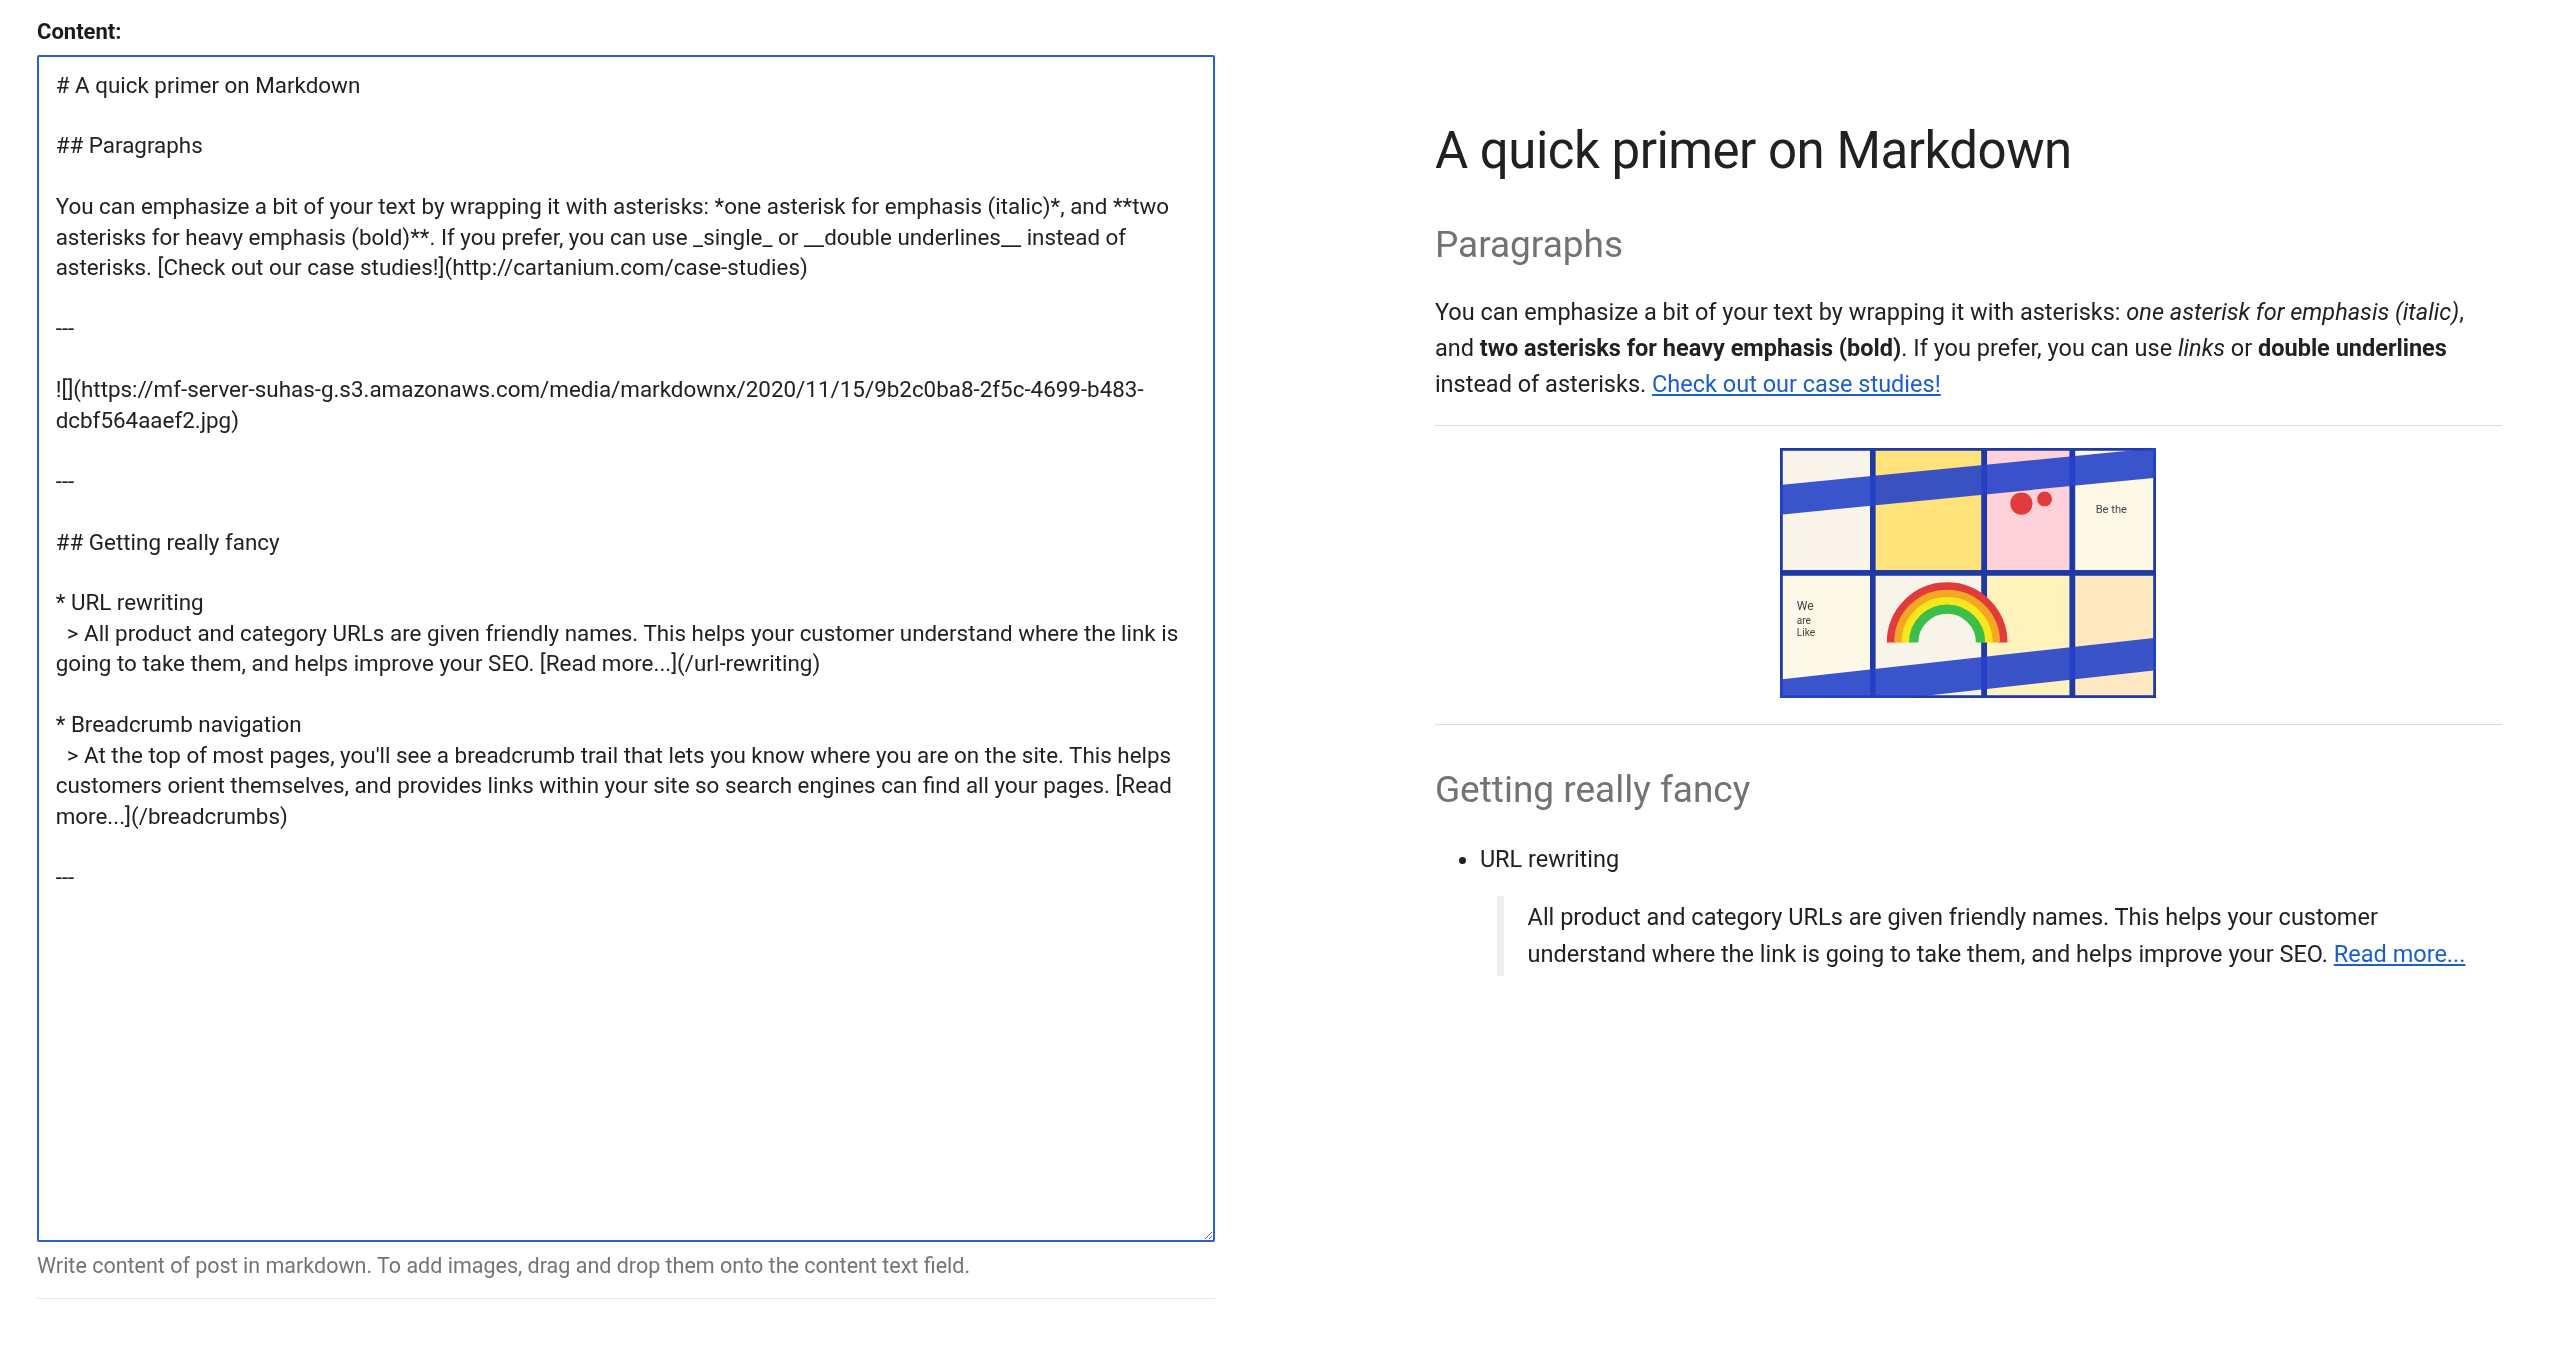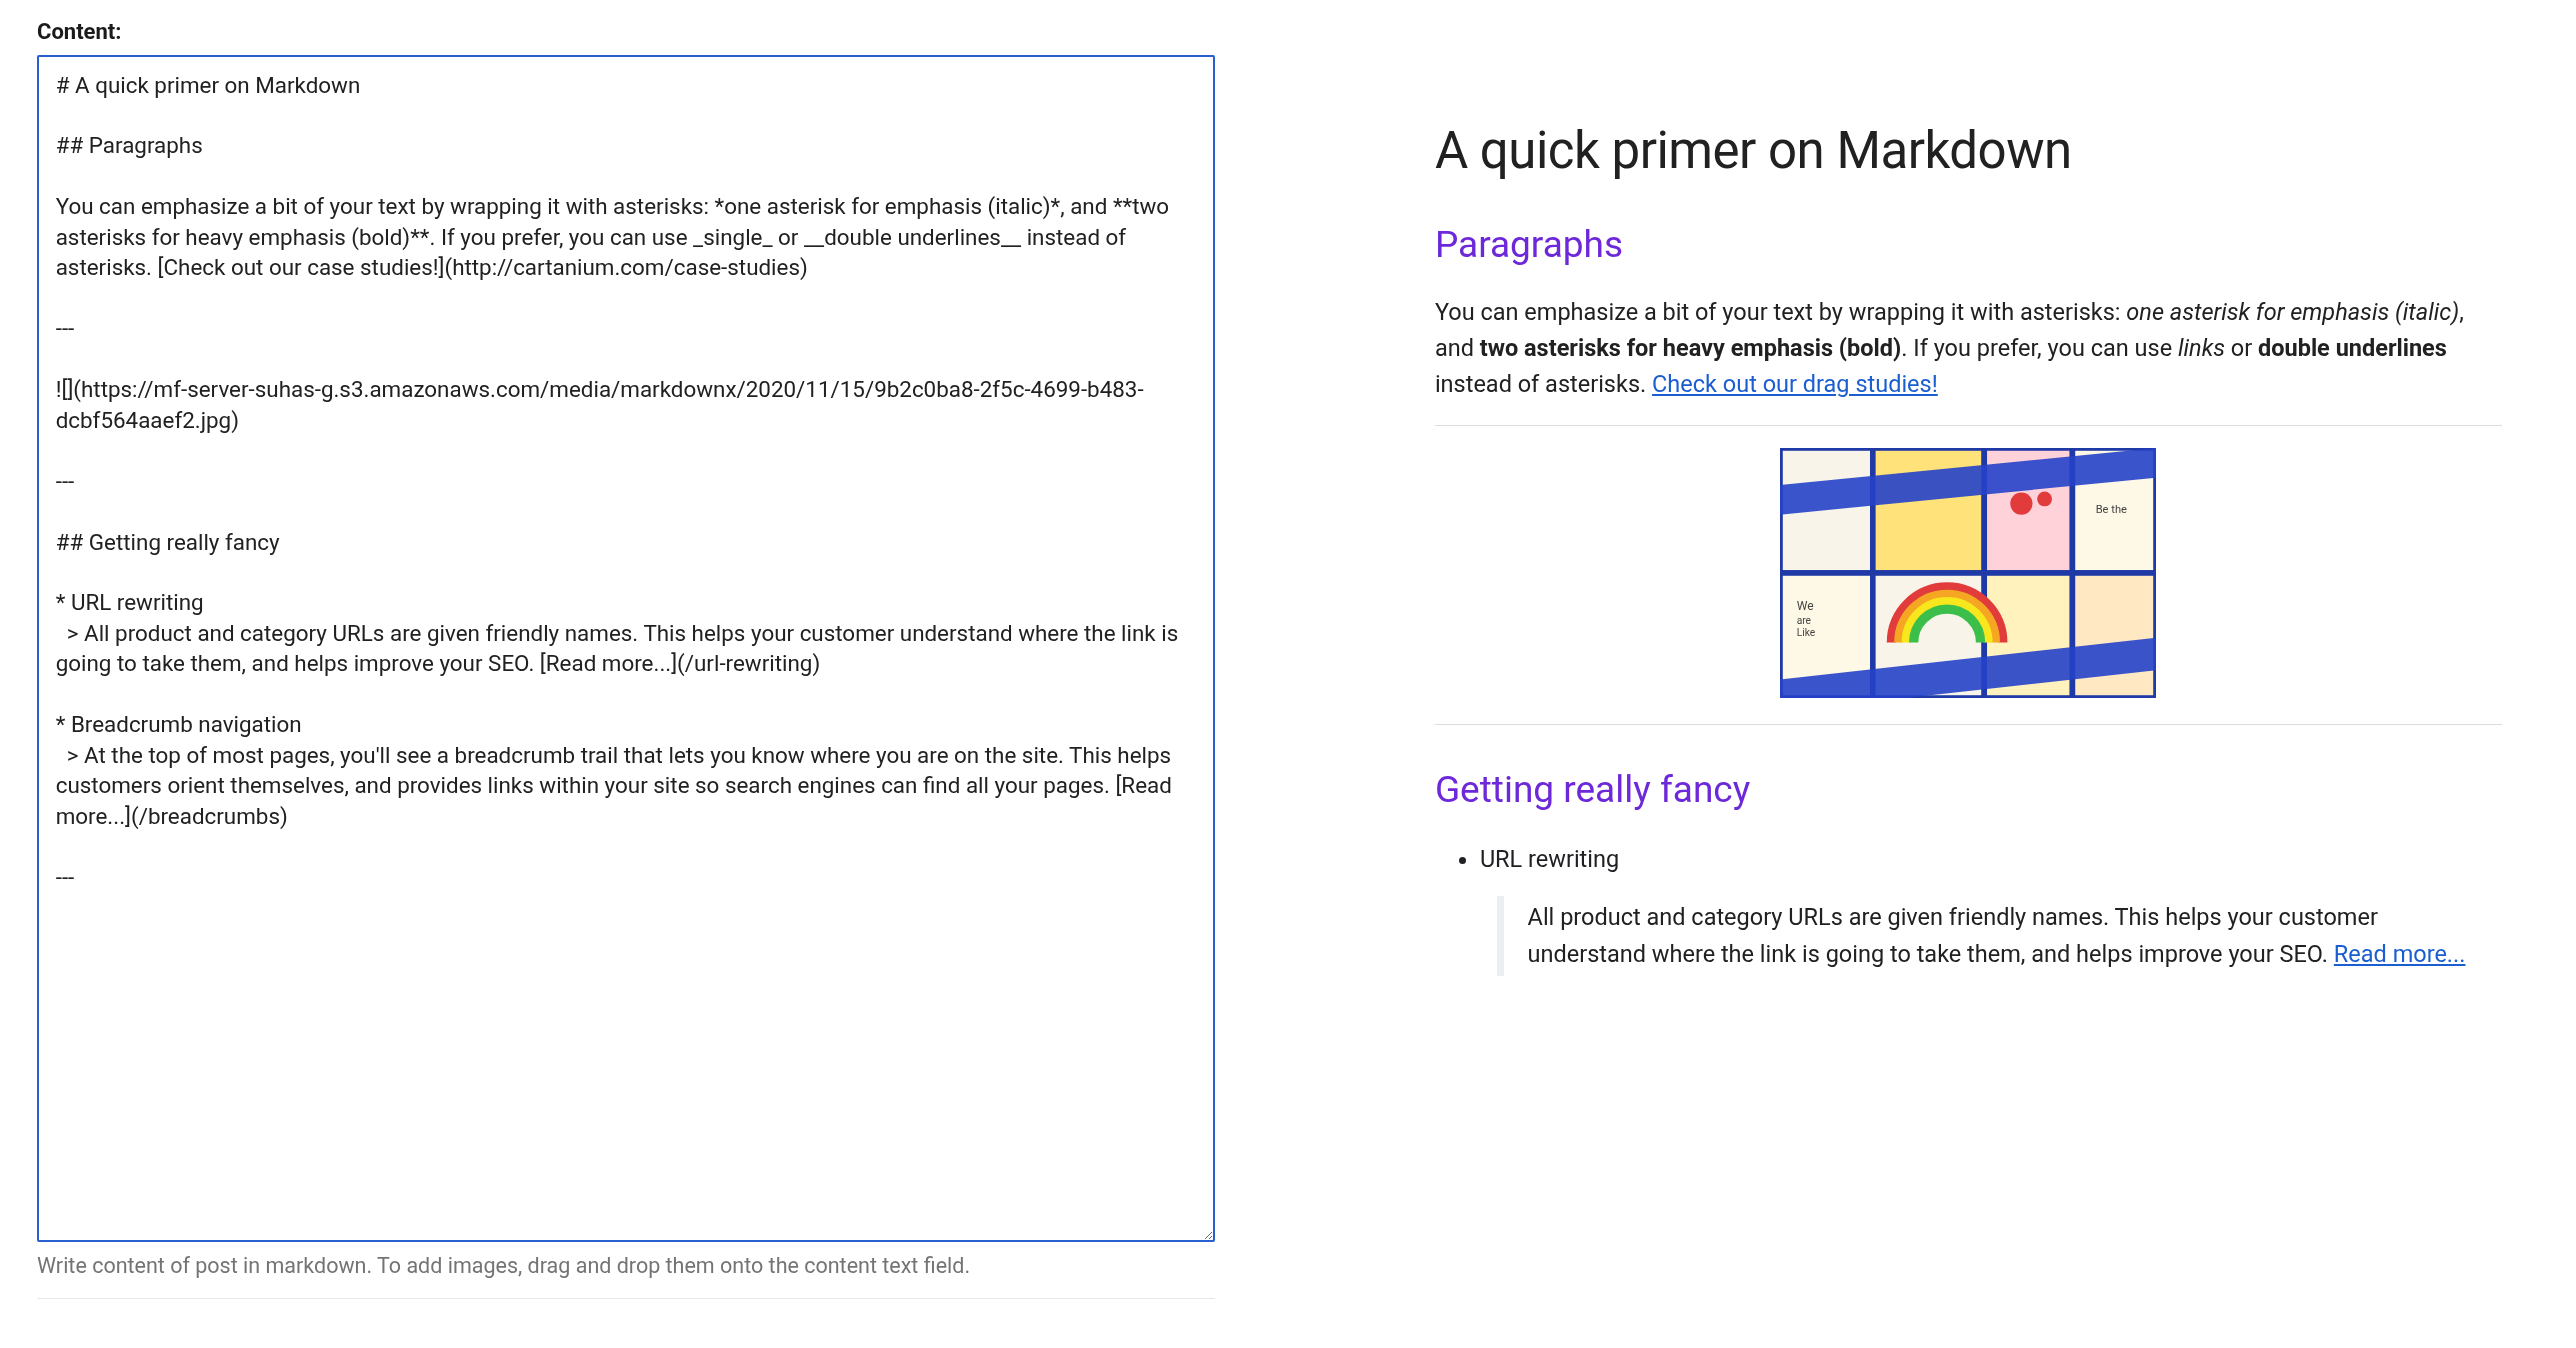--- a/index.html
+++ b/index.html
@@ -64,21 +64,21 @@
     font-size: 51px;
     font-weight: 400;
     margin: 0 0 37px 0;
     color: #212121;
     letter-spacing: -0.5px;
   }
   .preview h2 {
     font-size: 37px;
     font-weight: 400;
     margin: 43px 0 28px 0;
-    color: #6d28d9;
+    color: #737373;
   }
   .preview p {
     font-size: 23.5px;
     line-height: 1.55;
     margin: 0 0 22px 0;
     color: #212121;
   }
   .preview em { font-style: italic; }
   .preview strong { font-weight: 700; }
   .preview a {
@@ -152,21 +152,21 @@
     <div class="help-text">Write content of post in markdown. To add images, drag and drop them onto the content text field.</div>
   </div>
 
   <div class="right-col preview">
 
     <h1>A quick primer on Markdown</h1>
 
     <h2>Paragraphs</h2>
 
     <p>
-      <span>You can emphasize a bit of your text by wrapping it with asterisks: </span><em>one asterisk for emphasis (italic)</em><span>, and </span><strong>two asterisks for heavy emphasis (bold)</strong><span>. If you prefer, you can use </span><em>links</em><span> or </span><strong>double underlines</strong><span> instead of asterisks. </span><a href="#">Check out our drag studies!</a>
+      <span>You can emphasize a bit of your text by wrapping it with asterisks: </span><em>one asterisk for emphasis (italic)</em><span>, and </span><strong>two asterisks for heavy emphasis (bold)</strong><span>. If you prefer, you can use </span><em>links</em><span> or </span><strong>double underlines</strong><span> instead of asterisks. </span><a href="#">Check out our case studies!</a>
     </p>
 
     <hr>
 
     <div class="img-wrap">
       <svg class="fake-photo" viewBox="0 0 405 270" preserveAspectRatio="none">
         <rect x="0" y="0" width="405" height="270" fill="#f3efe6"></rect>
 
         <rect x="0" y="0" width="100" height="135" fill="#f8f4ea" stroke="#1f3aa6" stroke-width="6"></rect>
         <rect x="100" y="0" width="120" height="135" fill="#ffe27a" stroke="#1f3aa6" stroke-width="6"></rect>

